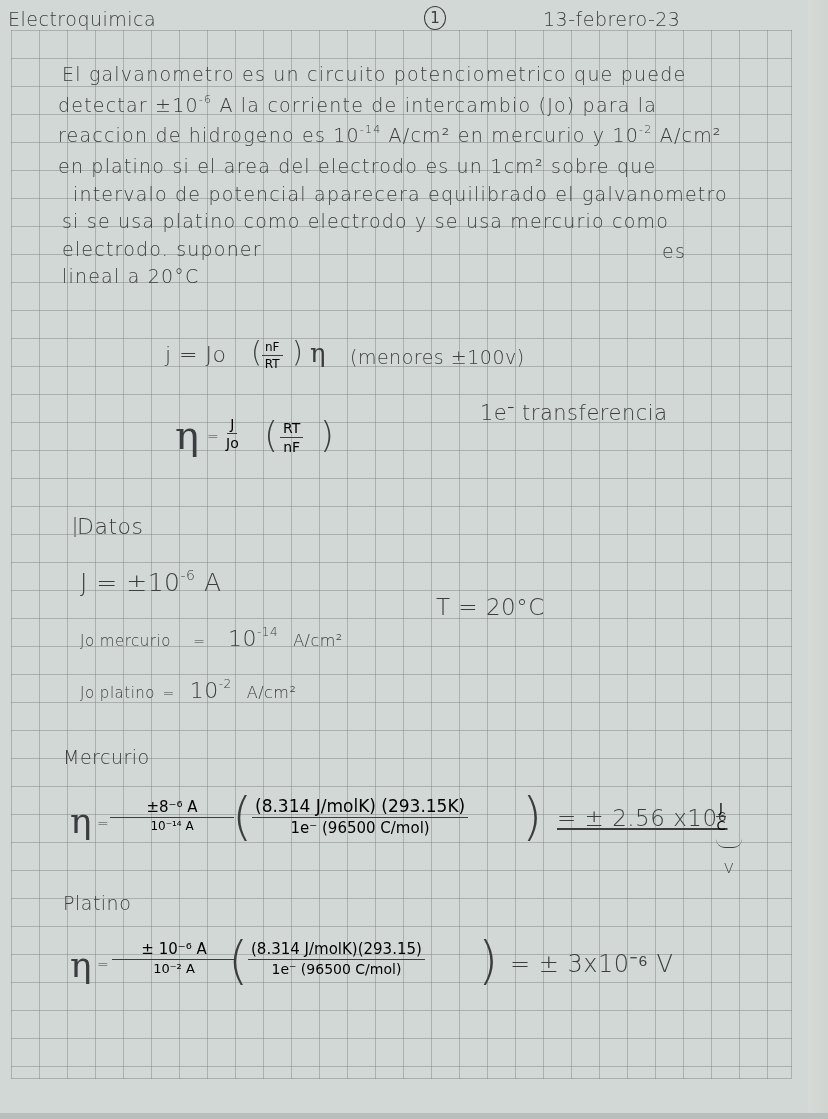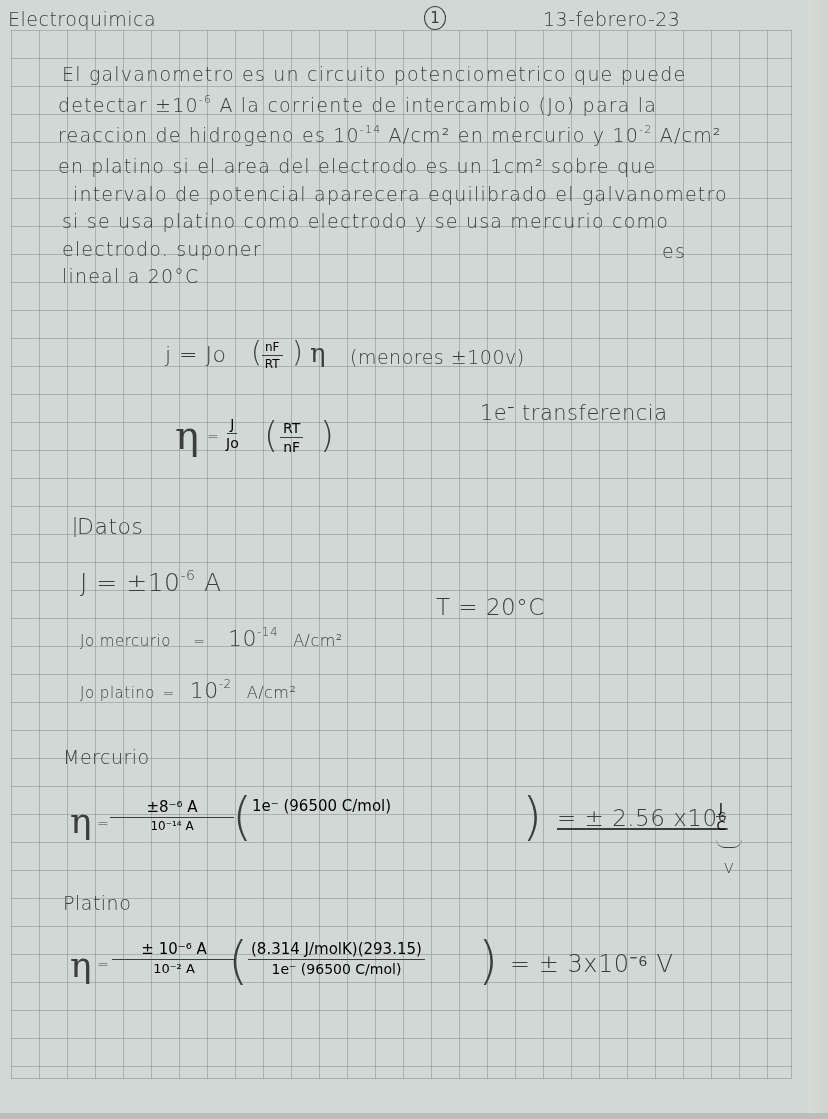--- a/index.html
+++ b/index.html
@@ -111,20 +111,21 @@
 
 <div class="hw" style="left:63px; top:746px; font-size:19px;">Mercurio</div>
 <div class="eta" style="left:70px; top:800px; font-size:36px;">η</div>
 <div class="hw" style="left:97px; top:815px; font-size:14px;">=</div>
 <div class="frac" style="left:110px; top:798px; font-size:15px; width:124px;">
   <span class="num" style="width:118px; text-align:center;">±8⁻⁶ A</span>
   <span class="den" style="font-size:12px;">10⁻¹⁴ A</span>
 </div>
 <div class="paren" style="left:232px; top:786px; font-size:52px;">(</div>
 <div class="frac" style="left:252px; top:796px; font-size:17px;">
+  <span class="num">(8.314 J/molK) (293.15K)</span>
   <span class="den" style="font-size:15px;">1e⁻ (96500 C/mol)</span>
 </div>
 <div class="paren" style="left:522px; top:786px; font-size:52px;">)</div>
 <div class="hw" style="left:557px; top:805px; font-size:23px;text-decoration:underline;">= ± 2.56 x10⁶</div>
 <div class="frac" style="left:716px; top:800px; font-size:13px;">
   <span class="num">J</span>
   <span class="den">C</span>
 </div>
 <div class="brace" style="left:716px; top:839px;"></div>
 <div class="hw" style="left:724px; top:860px; font-size:14px;">V</div>

